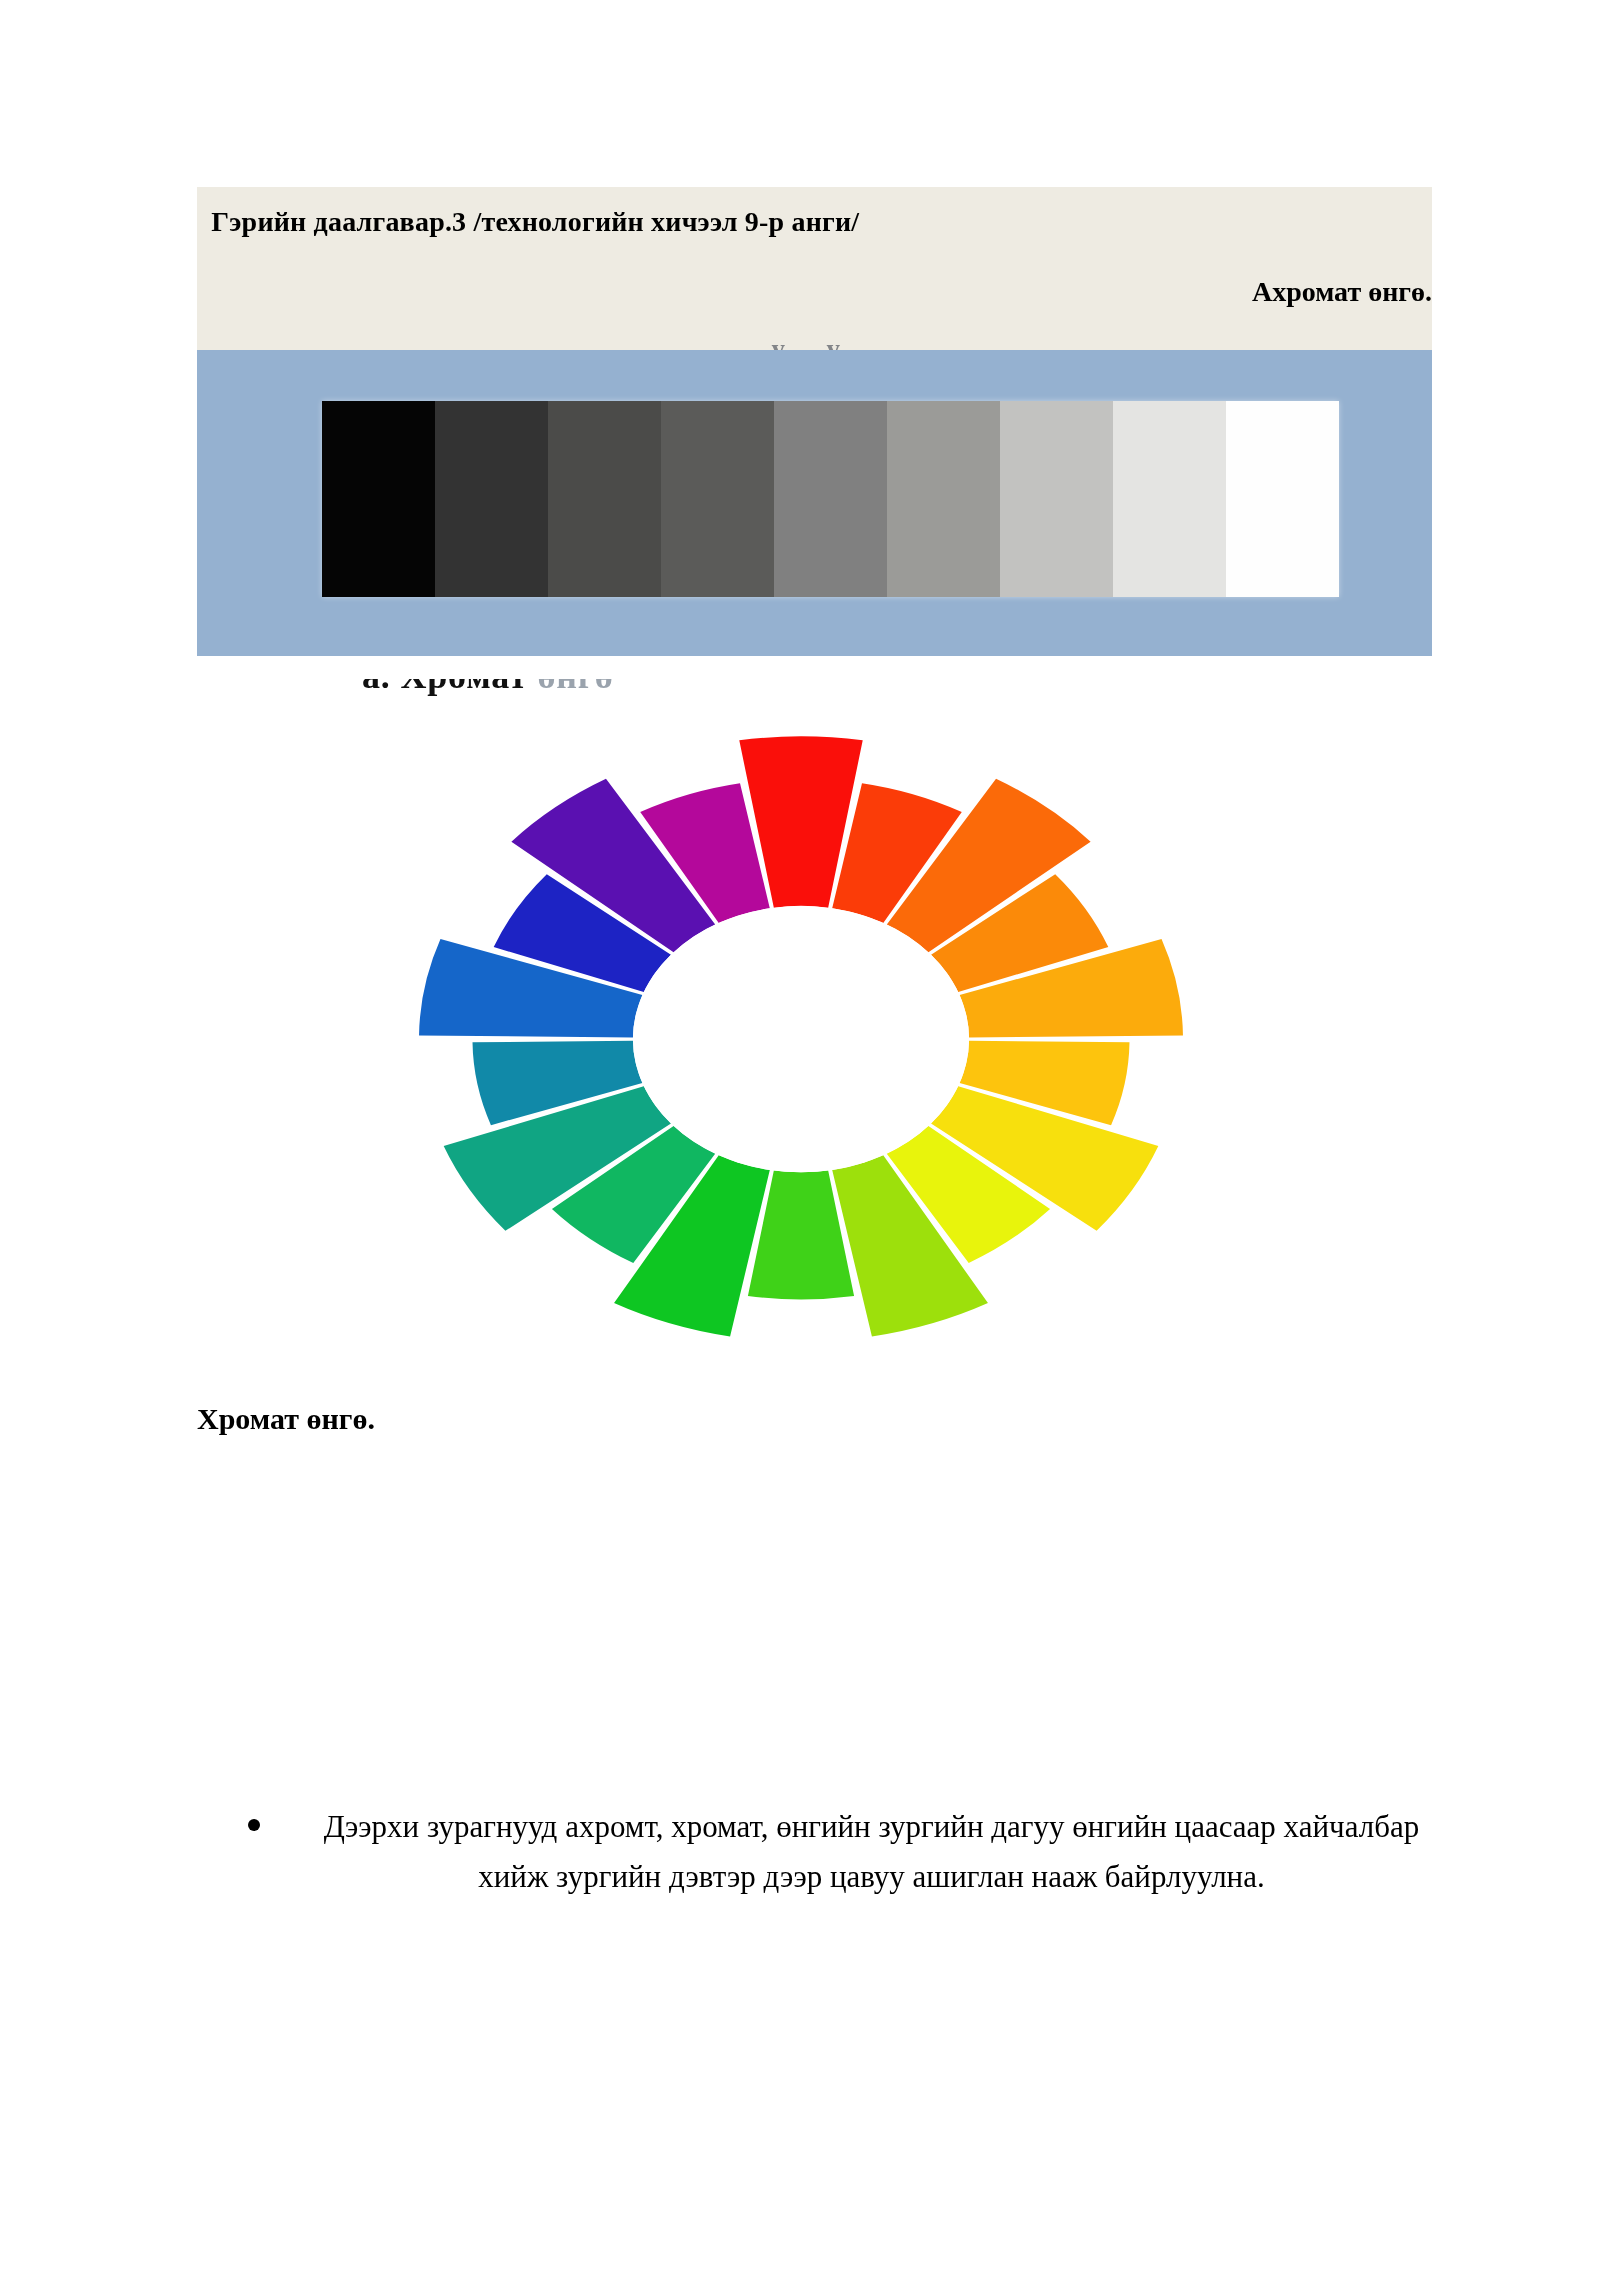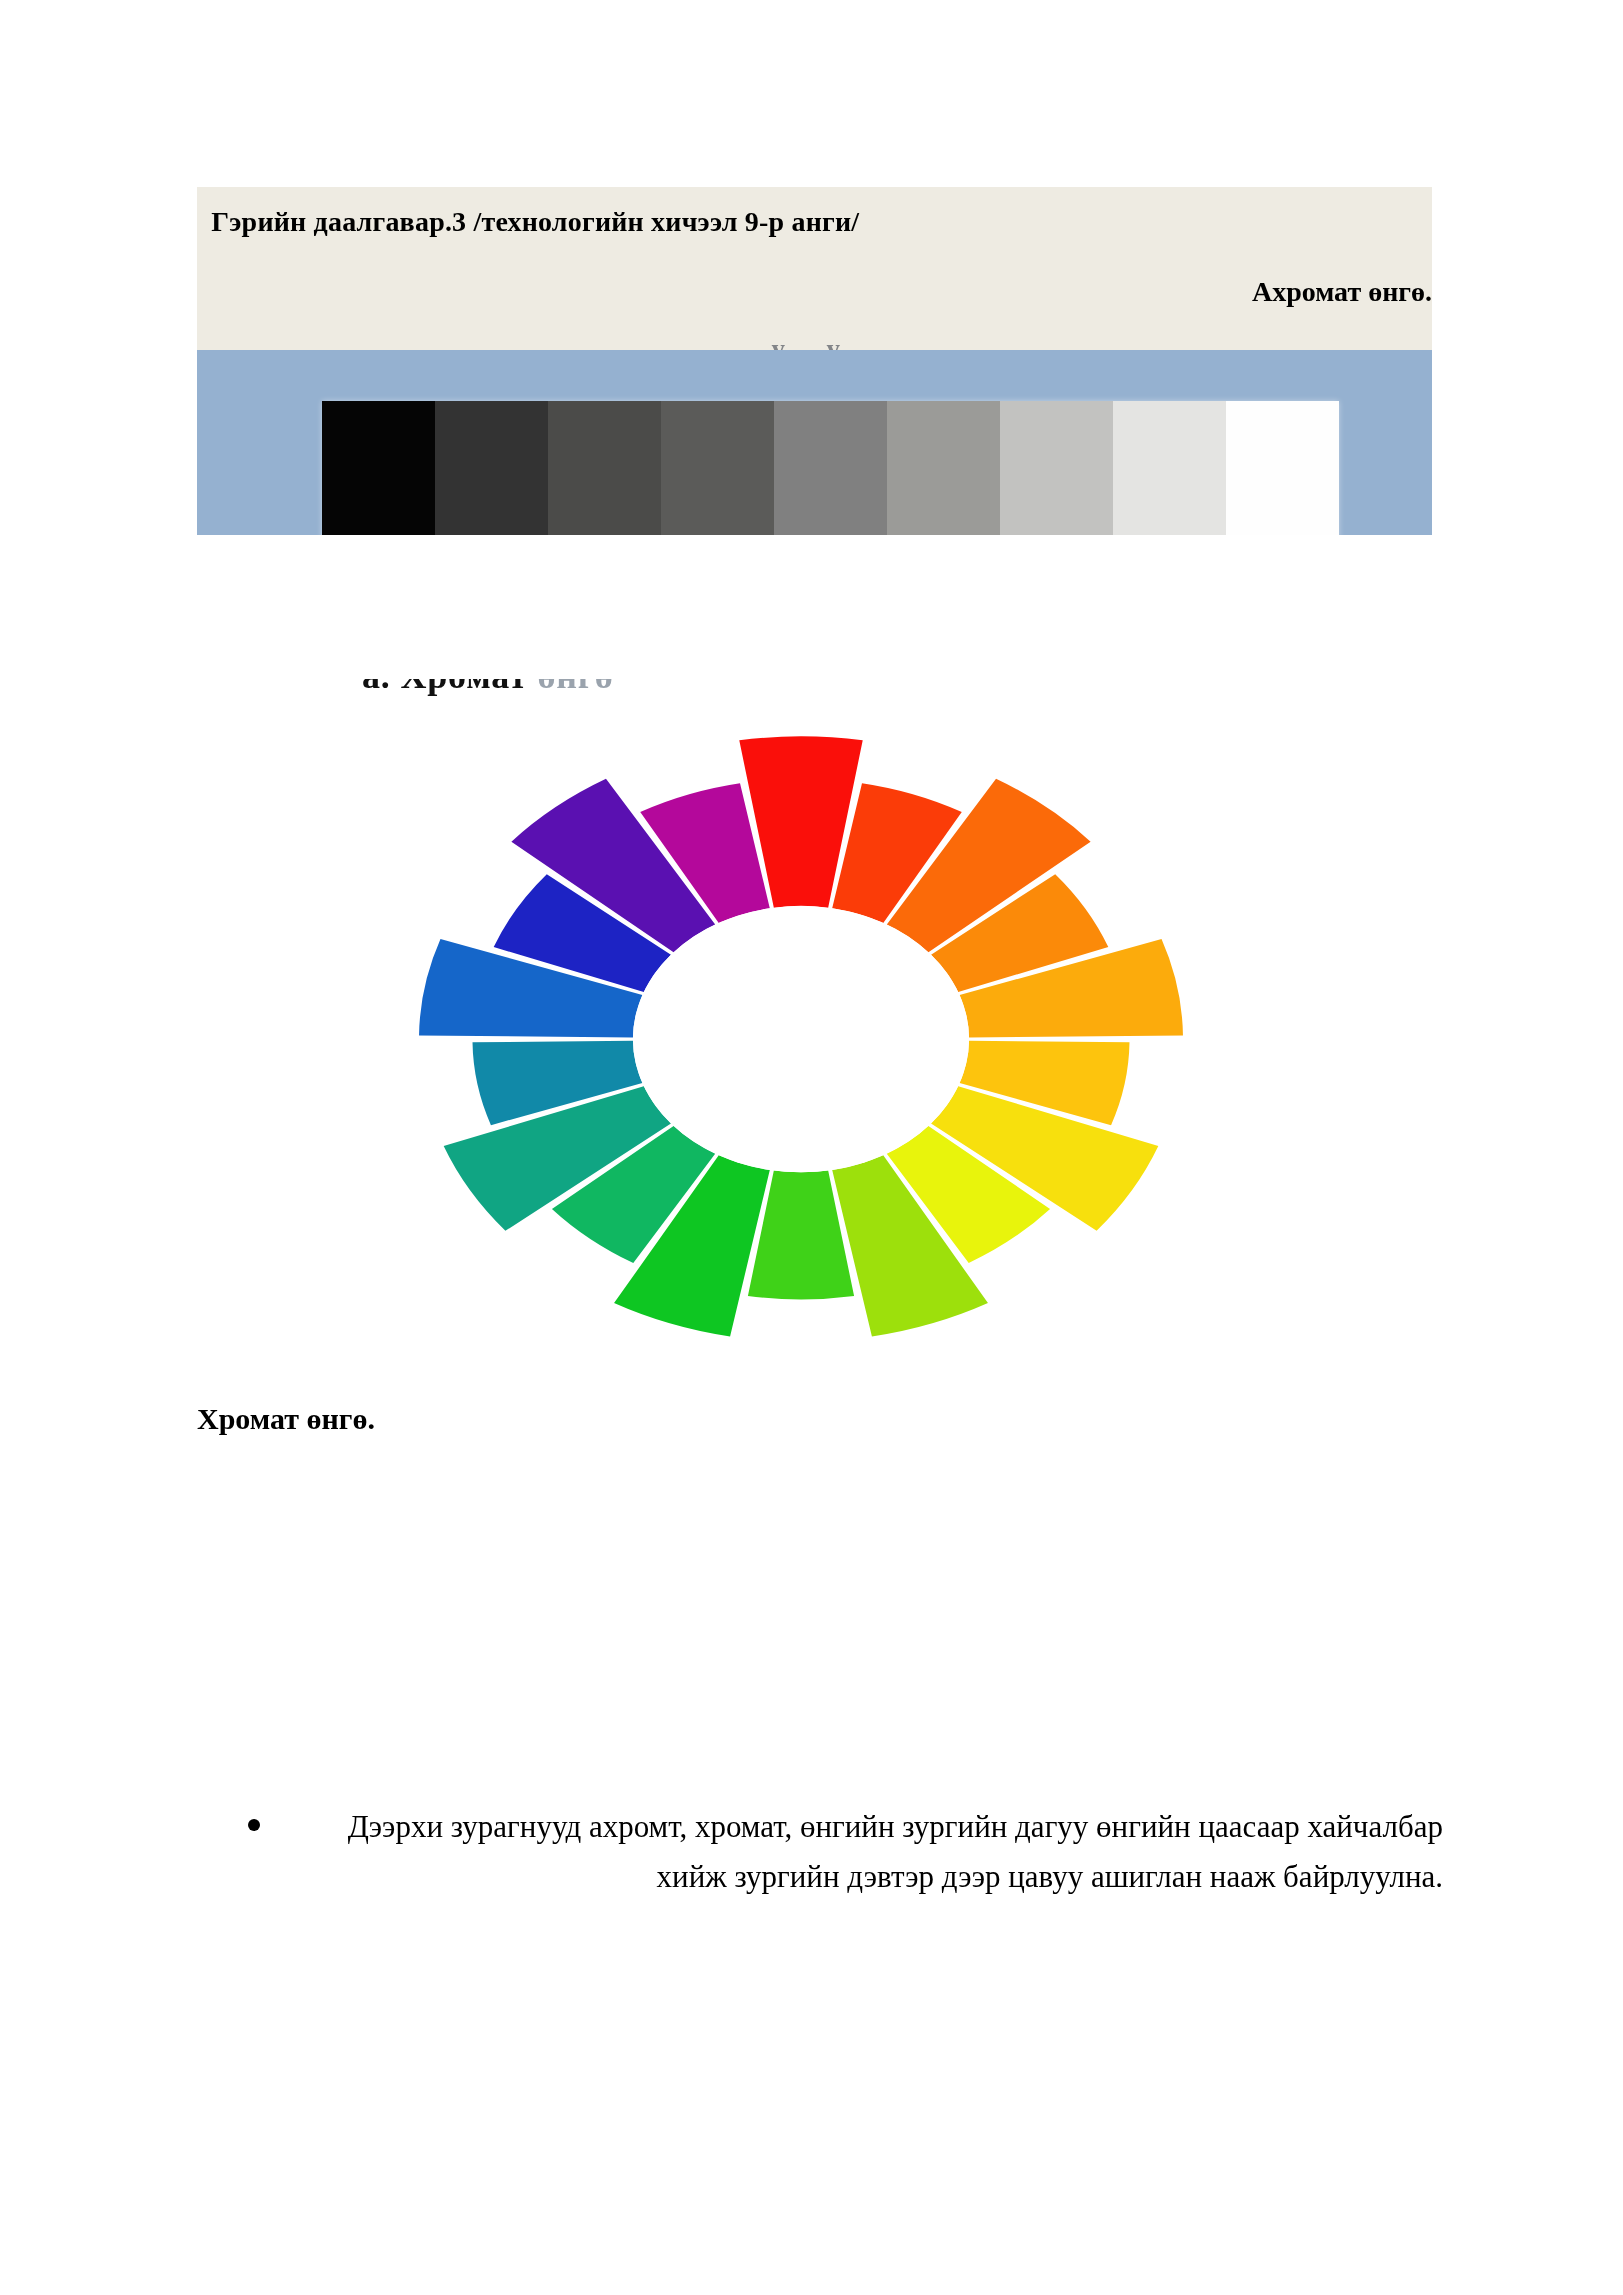--- a/index.html
+++ b/index.html
@@ -20,21 +20,21 @@
     background: #ffffff;
     overflow: hidden;
   }
 
   
   .achromatic-figure {
     position: absolute;
     left: 197px;
     top: 187px;
     width: 1235px;
-    height: 348px;
+    height: 469px;
     background: #fca5a5;
     overflow: hidden;
   }
 
   .figure-caption-band {
     position: absolute;
     left: 0;
     top: 0;
     width: 100%;
     height: 163px;
@@ -156,21 +156,21 @@
     position: absolute;
     left: 238px;
     top: 1802px;
     width: 1205px;
   }
   .bullet-item {
     position: relative;
     padding-left: 62px;
     font-size: 31px;
     line-height: 1.62;
-    text-align: right;
+    text-align: center;
   }
   .bullet-marker {
     position: absolute;
     left: 10.3px;
     top: 17.4px;
     width: 12px;
     height: 12px;
     border-radius: 50%;
     background: #000000;
   }

